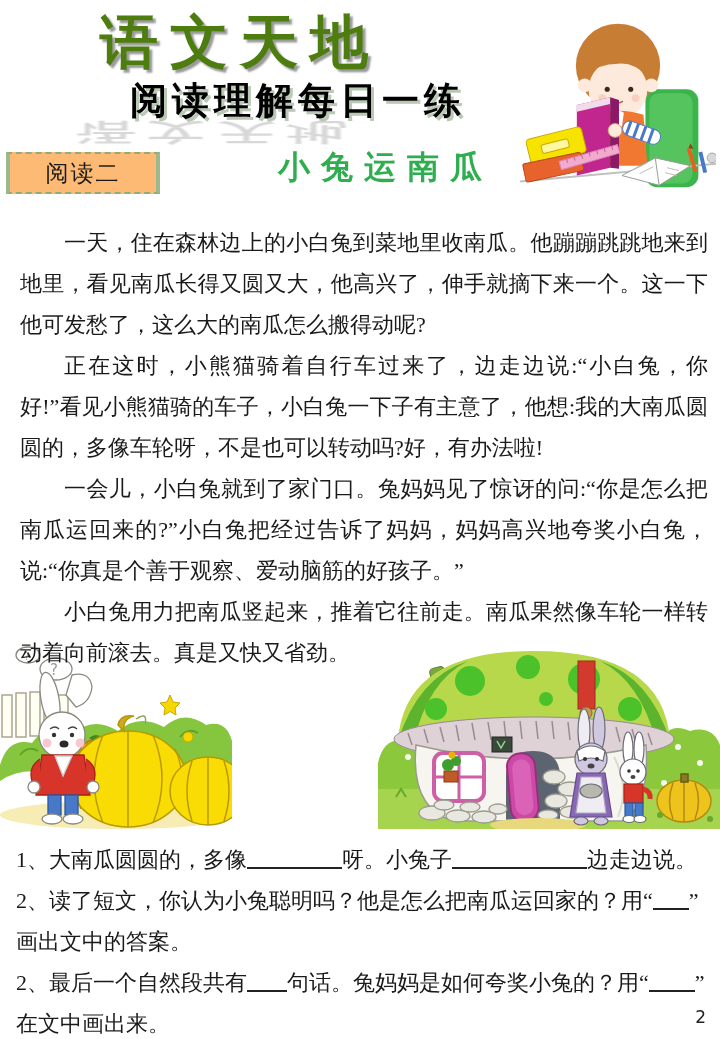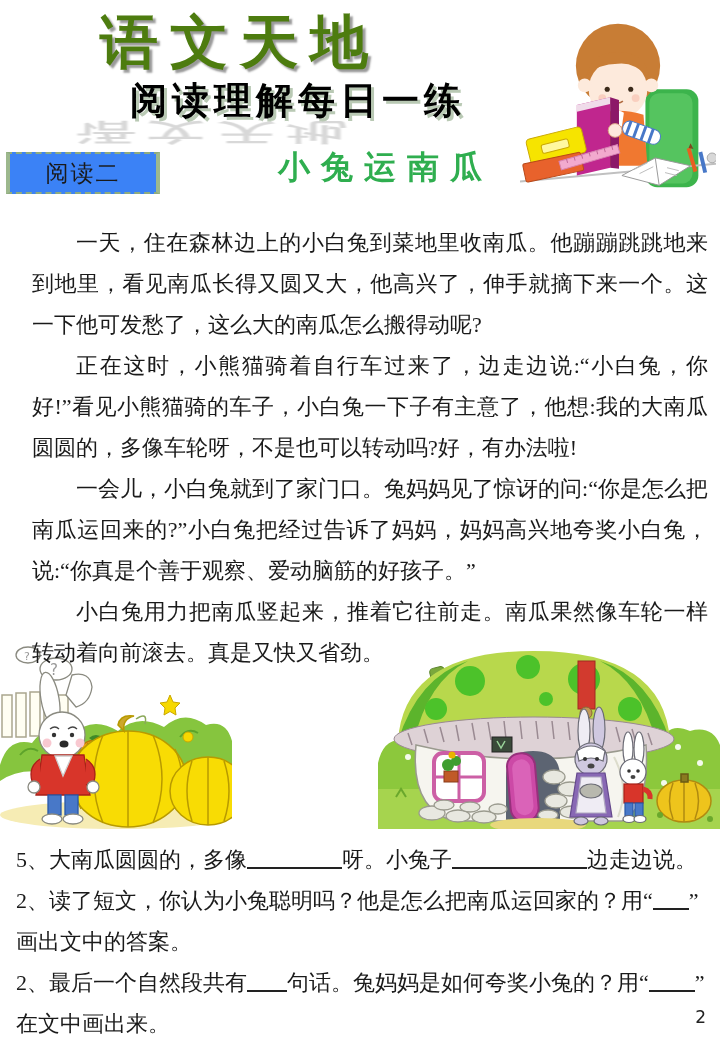--- a/index.html
+++ b/index.html
@@ -31,30 +31,30 @@
     font-family:"DejaVu Sans",sans-serif;
     font-size:37px; font-weight:bold; letter-spacing:5px; color:#000;
     text-shadow:3px 3px 0 #b9c9b4;
   }
   .story-title {
     position:absolute; left:278px; top:146px;
     font-size:32px; font-weight:bold; letter-spacing:11px; color:#2fae4f;
   }
   .section-box {
     position:absolute; left:6px; top:152px; width:154px; height:42px;
-    background:#3b82f6;
+    background:#fdba74;
     border-top:2px dashed #8fac7e; border-bottom:2px dashed #8fac7e;
     border-left:4px solid #9db88d; border-right:4px solid #9db88d;
     display:flex; align-items:center; justify-content:center;
     font-size:23px; letter-spacing:2px;
   }
   .boy-illustration { position:absolute; right:4px; top:8px; width:196px; height:192px; }
 
   
-  .story { position:relative; z-index:2; padding:14px 12px 0 20px;margin-left:12px; }
+  .story { position:relative; z-index:2; padding:14px 12px 0 20px; }
   .story p {
     font-size:22px; line-height:41px; text-indent:2em;
     text-align:justify; word-break:break-all;
   }
 
   
   .illustration-row {
     position:relative; z-index:1; margin-top:-34px; height:190px;
     display:flex; justify-content:space-between; align-items:flex-end;
   }
@@ -289,21 +289,21 @@
       <ellipse cx="306" cy="164" rx="27" ry="21" fill="#eec41c"></ellipse>
       <path d="M306 143 v42 M295 146 q-7 18 0 36 M317 146 q7 18 0 36" fill="none"></path>
       <rect x="303" y="137" width="7" height="8" fill="#8a7a20" stroke="#6a5a14"></rect>
     </g>
     <circle cx="282" cy="178" r="3" fill="#6aa82c"></circle>
     <circle cx="332" cy="182" r="3" fill="#6aa82c"></circle>
   </svg>
 </div>
 
 <div class="questions">
-  <div class="q-line"><span>5、大南瓜圆圆的，多像</span><span class="blank blank-w95"></span><span>呀。小兔子</span><span class="blank blank-w135"></span><span>边走边说。</span></div>
+  <div class="q-line"><span>1、大南瓜圆圆的，多像</span><span class="blank blank-w95"></span><span>呀。小兔子</span><span class="blank blank-w135"></span><span>边走边说。</span></div>
 
   <div class="q-line"><span>2、读了短文，你认为小兔聪明吗？他是怎么把南瓜运回家的？用“</span><span class="blank blank-w36"></span><span>”</span></div>
   <div class="q-line">画出文中的答案。</div>
 
   <div class="q-line"><span>2、最后一个自然段共有</span><span class="blank blank-w40"></span><span>句话。兔妈妈是如何夸奖小兔的？用“</span><span class="blank blank-w46"></span><span>”</span></div>
   <div class="q-line">在文中画出来。</div>
 </div>
 
 <div class="page-number">2</div>
 

